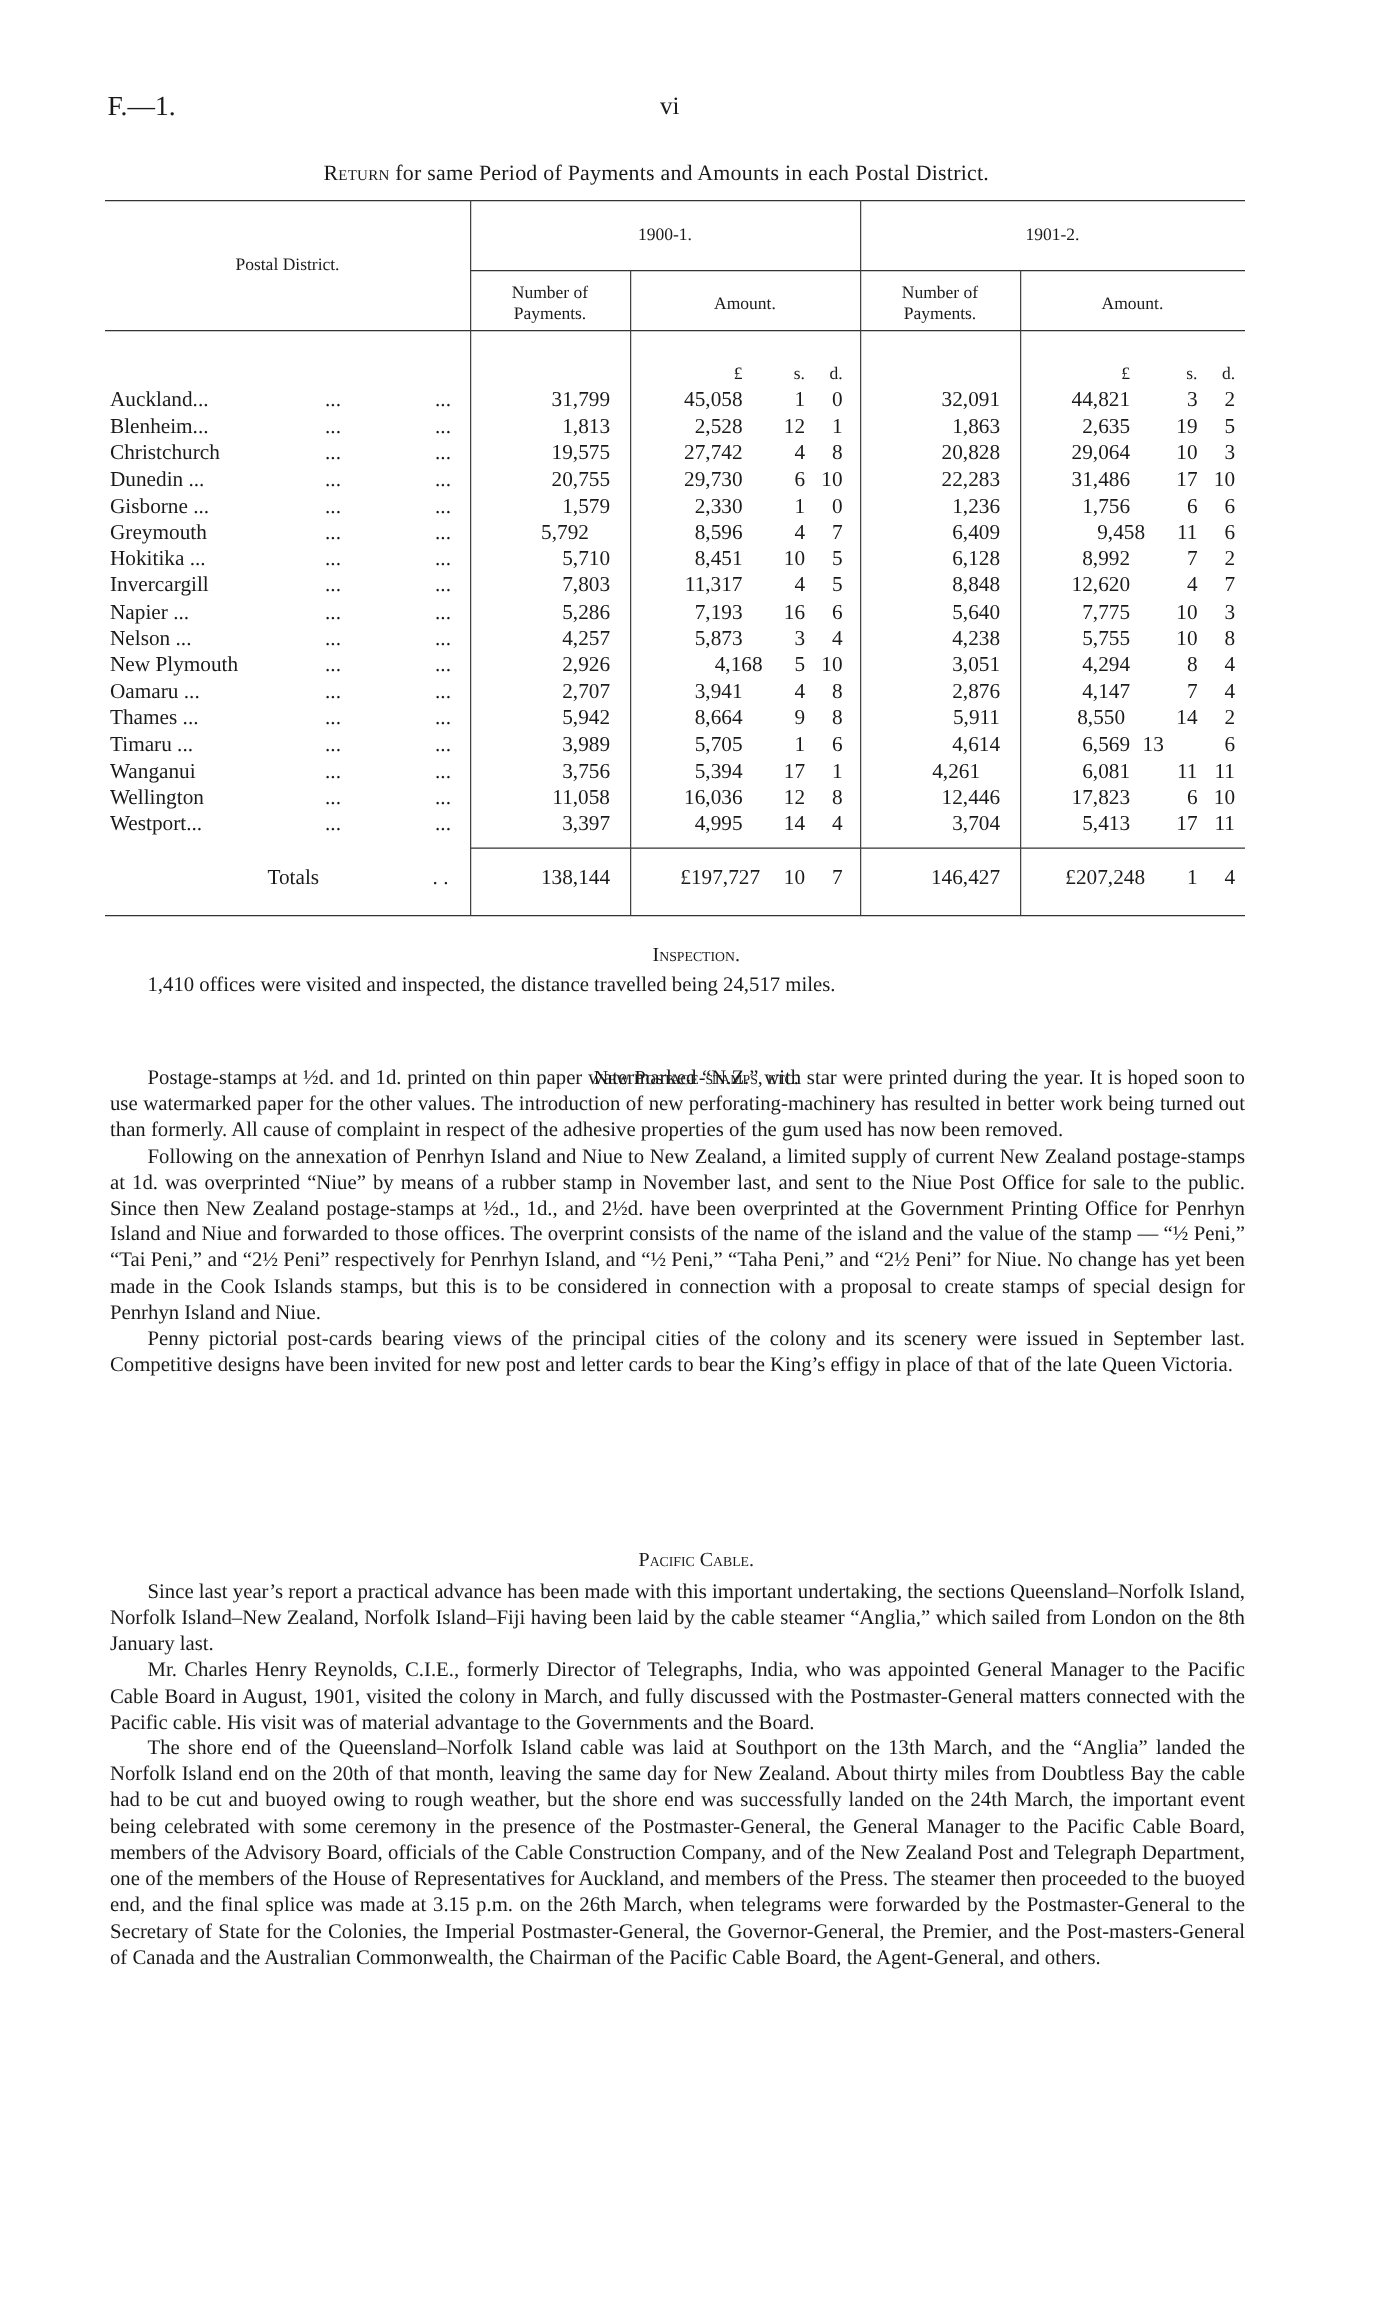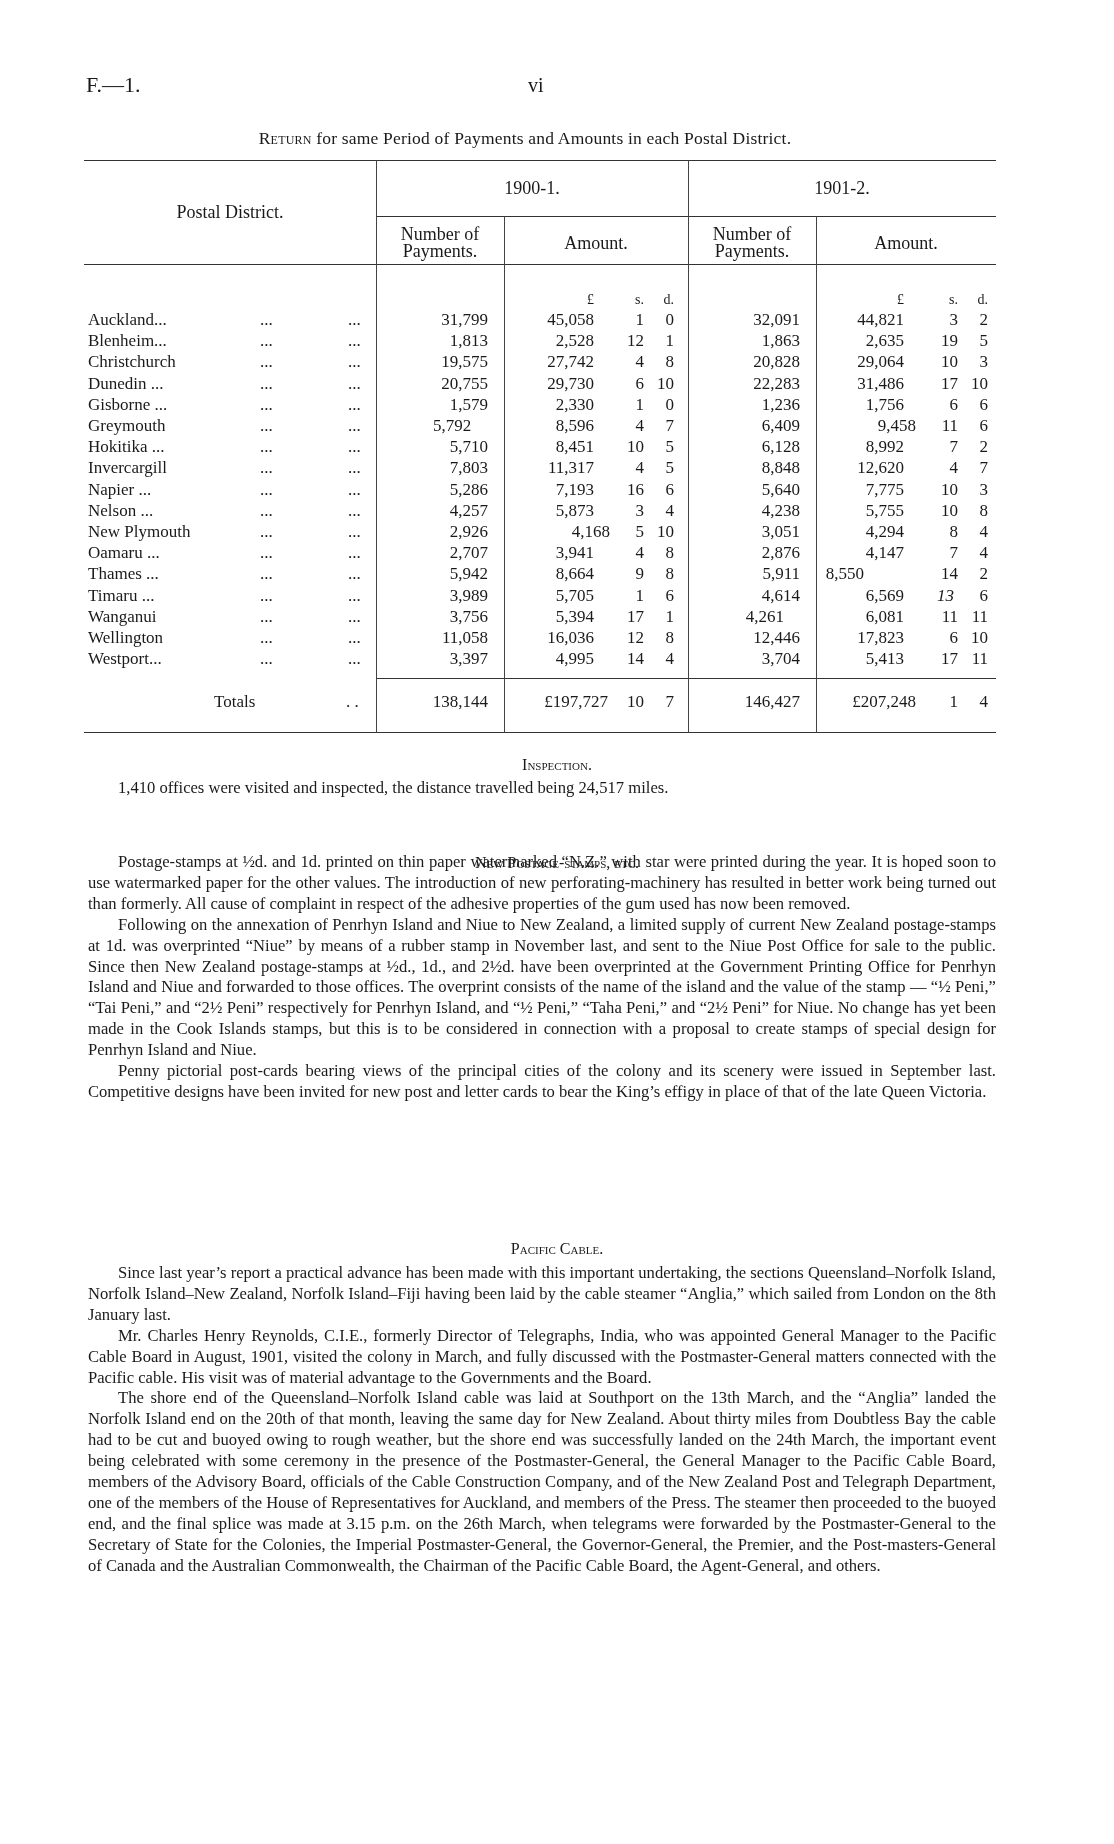--- a/index.html
+++ b/index.html
@@ -5,21 +5,21 @@
   html, body { margin:0; padding:0; background:#ffffff; }
   body { width:1114px; height:1844px; position:relative; overflow:hidden;
          font-family:"Liberation Serif","DejaVu Serif",serif; color:#1a1a1a; }
   .page-ref { position:absolute; left:86px; top:72px; font-size:22px; }
   .page-num { position:absolute; left:528px; top:74px; font-size:20px; }
   .table-title { position:absolute; left:0; width:1050px; top:128px; text-align:center; font-size:17.5px; letter-spacing:0.2px; }
   .sc { font-variant:small-caps; }
   .tbl { position:absolute; left:84px; top:160px; width:912px; }
   .hline { position:absolute; height:0; border-top:1.3px solid #333; }
   .vline { position:absolute; width:0; border-left:1px solid #444; }
-  .hdr { position:absolute; font-size:18px; text-align:center; line-height:17px; }
+  .hdr { position:absolute; font-size:14px; text-align:center; line-height:17px; }
   .row { position:absolute; left:0; width:912px; height:21px; font-size:17px; }
   .row span { position:absolute; top:0; white-space:nowrap; }
   .c-name { left:4px; }
   .c-dots1 { left:176px; }
   .c-dots2 { left:264px; }
   .num { text-align:right; }
   .section-title { position:absolute; left:0; width:1114px; text-align:center; font-size:16px; }
   .para { position:absolute; left:88px; width:908px; font-size:16.6px; line-height:20.9px; text-align:justify; }
   .para p { margin:0; text-indent:30px; }
 </style>
@@ -222,35 +222,35 @@
       </div>
       <div class="row" style="top: 404.4px; font-family: Liberation Serif, serif;">
         <span class="c-name">Thames ...</span>
         <span class="c-dots1">...</span>
         <span class="c-dots2">...</span>
         <span class="num" style="left:300px;width:104px;">5,942</span>
         <span class="num" style="left:420px;width:90px;">8,664</span>
         <span class="num" style="left:536px;width:24px;">9</span>
         <span class="num" style="left:566px;width:24px;">8</span>
         <span class="num" style="left:612px;width:104px;">5,911</span>
-        <span class="num" style="left:692px;width:88px;">8,550</span>
+        <span class="num" style="left:728px;width:88px;">8,550</span>
         <span class="num" style="left:850px;width:24px;">14</span>
         <span class="num" style="left:880px;width:24px;">2</span>
       </div>
       <div class="row" style="top: 425.6px;">
         <span class="c-name">Timaru ...</span>
         <span class="c-dots1">...</span>
         <span class="c-dots2">...</span>
         <span class="num" style="left:300px;width:104px;">3,989</span>
         <span class="num" style="left:420px;width:90px;">5,705</span>
         <span class="num" style="left:536px;width:24px;">1</span>
         <span class="num" style="left:566px;width:24px;">6</span>
         <span class="num" style="left:612px;width:104px;">4,614</span>
         <span class="num" style="left:732px;width:88px;">6,569</span>
-        <span class="num" style="left:846px;width:24px;font-style:italic;">13</span>
+        <span class="num" style="left:823px;width:24px;">13</span>
         <span class="num" style="left:880px;width:24px;">6</span>
       </div>
       <div class="row" style="top: 446.8px;">
         <span class="c-name">Wanganui</span>
         <span class="c-dots1">...</span>
         <span class="c-dots2">...</span>
         <span class="num" style="left:300px;width:104px;">3,756</span>
         <span class="num" style="left:420px;width:90px;text-align:right;">5,394</span>
         <span class="num" style="left:536px;width:24px;">17</span>
         <span class="num" style="left:566px;width:24px;">1</span>

